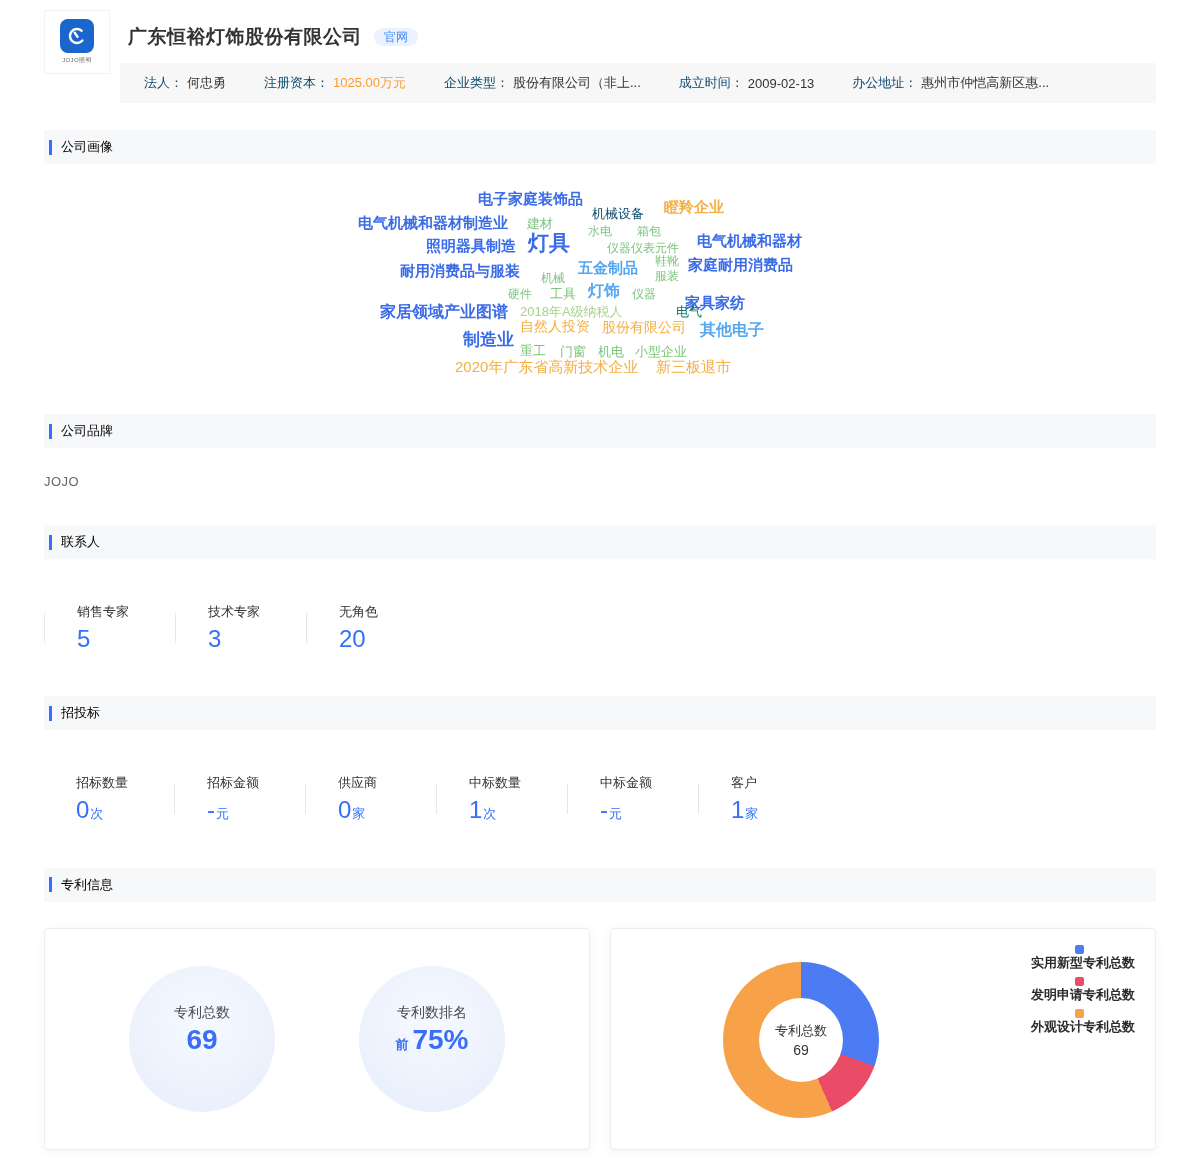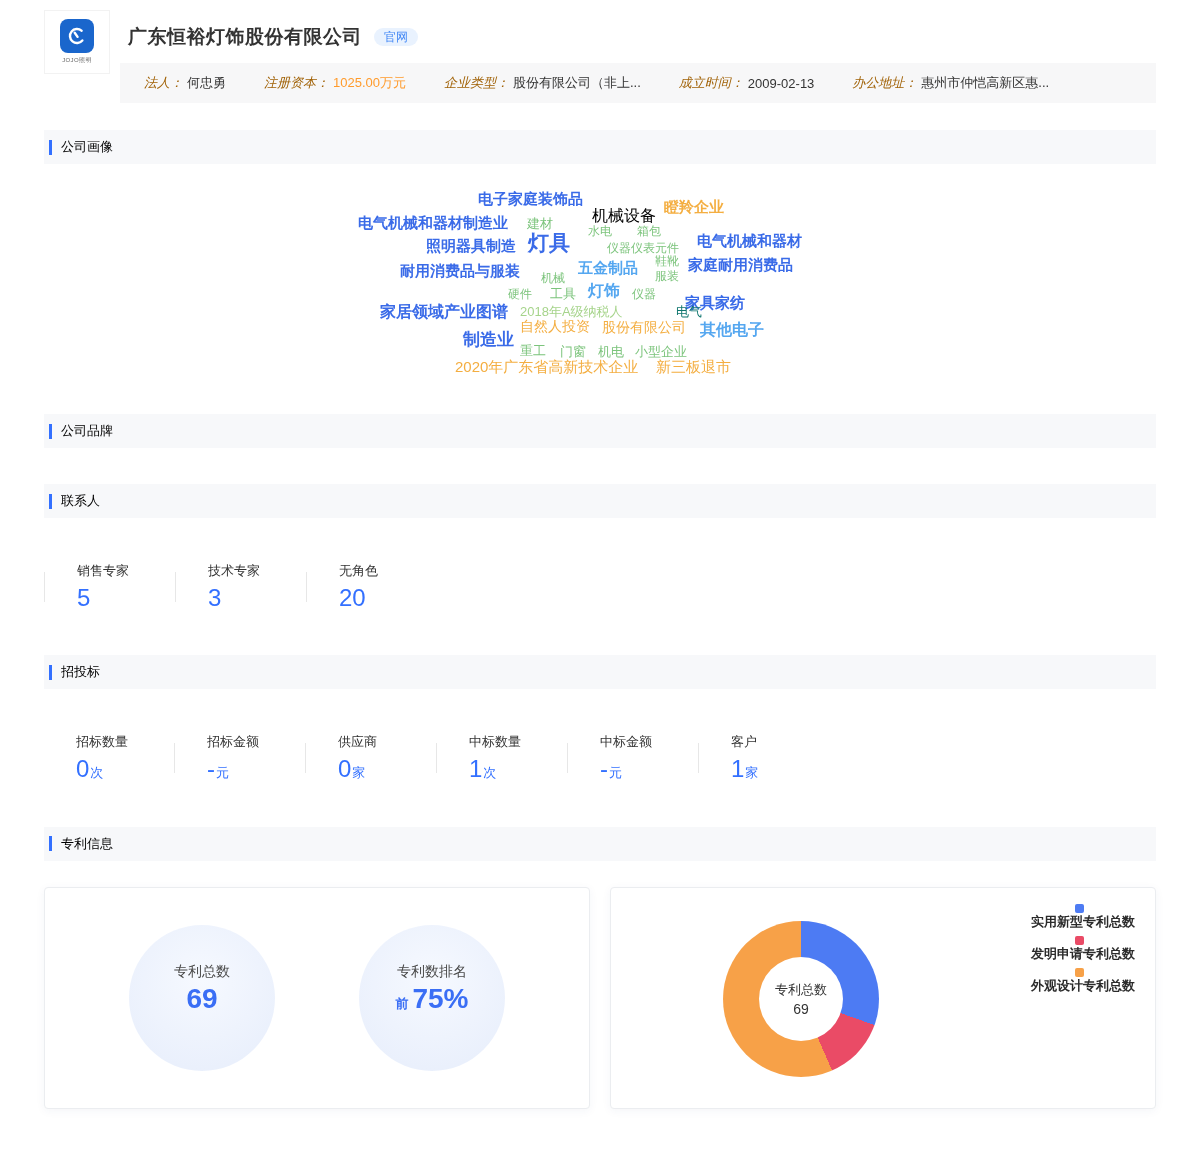--- a/index.html
+++ b/index.html
@@ -11,21 +11,21 @@
   .logo-box { width:66px; height:64px; border:1px solid #f2f2f2; display:flex; flex-direction:column; align-items:center; justify-content:center; flex:none; }
   .logo-icon { width:34px; height:34px; border-radius:8px; background:#1a66cc; display:flex; align-items:center; justify-content:center; }
   .logo-caption { font-size:6px; color:#666; margin-top:3px; letter-spacing:.4px; white-space:nowrap; }
   .top-right { flex:1; min-width:0; }
   .title-row { display:flex; align-items:center; gap:12px; margin:12px 0 11px 8px; height:30px; }
   .company-title { font-size:19px; font-weight:600; color:#333; letter-spacing:.5px; }
   .badge { background:#e9f2fe; color:#4287f5; font-size:12px; border-radius:11px; padding:3px 10px; line-height:1; cursor:pointer; }
   .info-bar { background:#f7f7f8; height:40px; display:flex; align-items:center; padding:0 24px; }
   .info-item { font-size:13px; white-space:nowrap; display:flex; align-items:center; margin-right:38px; }
   .info-item:last-child { margin-right:0; }
-  .info-label { color:#a16207; margin-right:4px;font-style:italic; }
+  .info-label { color:#0c4a6e; margin-right:4px; }
   .info-value { color:#333; }
 
   
   .section-bar { margin:0 44px; background:#f7f8fa; height:34px; display:flex; align-items:center; padding-left:5px; }
   .accent { width:3px; height:15px; background:#3370ff; margin-right:9px; flex:none; }
   .section-title { font-size:13px; color:#000000; }
 
   
   .cloud { position:relative; height:210px; margin:16px 44px 0 44px; }
   .cloud-word { position:absolute; white-space:nowrap; line-height:1.1; }
@@ -108,21 +108,21 @@
         </div>
     </div>
   </div>
 
   <div class="section-bar" style="margin-top:27px;">
     <div class="accent"></div>
     <div class="section-title">公司画像</div>
   </div>
   <div class="cloud">
       <span class="cloud-word" style="left: 434px; top: 11px; font-size: 15px; font-weight: 700; color: rgb(58, 107, 232);">电子家庭装饰品</span>
-      <span class="cloud-word" style="left: 548px; top: 27px; font-size: 16px; font-weight: 400; color: #000000;">机械设备</span>
+      <span class="cloud-word" style="left: 548px; top: 27px; font-size: 13px; font-weight: 400; color: #0c4a6e;">机械设备</span>
       <span class="cloud-word" style="left: 620px; top: 19px; font-size: 15px; font-weight: 700; color: rgb(244, 174, 65);">瞪羚企业</span>
       <span class="cloud-word" style="left: 314px; top: 35px; font-size: 15px; font-weight: 700; color: rgb(58, 107, 232);">电气机械和器材制造业</span>
       <span class="cloud-word" style="left: 483px; top: 37px; font-size: 13px; font-weight: 400; color: rgb(124, 196, 124);">建材</span>
       <span class="cloud-word" style="left: 544px; top: 45px; font-size: 12px; font-weight: 400; color: rgb(124, 196, 124);">水电</span>
       <span class="cloud-word" style="left: 593px; top: 45px; font-size: 12px; font-weight: 400; color: rgb(124, 196, 124);">箱包</span>
       <span class="cloud-word" style="left: 382px; top: 58px; font-size: 15px; font-weight: 700; color: rgb(58, 107, 232);">照明器具制造</span>
       <span class="cloud-word" style="left: 484px; top: 51px; font-size: 21px; font-weight: 700; color: rgb(58, 107, 232);">灯具</span>
       <span class="cloud-word" style="left: 563px; top: 62px; font-size: 12px; font-weight: 400; color: rgb(124, 196, 124);">仪器仪表元件</span>
       <span class="cloud-word" style="left: 653px; top: 53px; font-size: 15px; font-weight: 700; color: rgb(58, 107, 232);">电气机械和器材</span>
       <span class="cloud-word" style="left: 356px; top: 83px; font-size: 15px; font-weight: 700; color: rgb(58, 107, 232);">耐用消费品与服装</span>
@@ -148,20 +148,21 @@
       <span class="cloud-word" style="left: 554px; top: 165px; font-size: 13px; font-weight: 400; color: rgb(124, 196, 124);">机电</span>
       <span class="cloud-word" style="left: 591px; top: 165px; font-size: 13px; font-weight: 400; color: rgb(124, 196, 124);">小型企业</span>
       <span class="cloud-word" style="left: 411px; top: 179px; font-size: 15px; font-weight: 500; color: rgb(244, 174, 65);">2020年广东省高新技术企业</span>
       <span class="cloud-word" style="left: 612px; top: 179px; font-size: 15px; font-weight: 500; color: rgb(244, 174, 65);">新三板退市</span>
     </div>
 
   <div class="section-bar" style="margin-top:24px;">
     <div class="accent"></div>
     <div class="section-title">公司品牌</div>
   </div>
+  <div class="brand-value">JOJO</div>
 
   <div class="section-bar" style="margin-top:36px;">
     <div class="accent"></div>
     <div class="section-title">联系人</div>
   </div>
   <div class="stats-row" id="contact-stats">
       <div class="stat-divider"></div>
       <div class="stat">
         <div class="stat-label">销售专家</div>
         <div class="stat-value">5</div>

